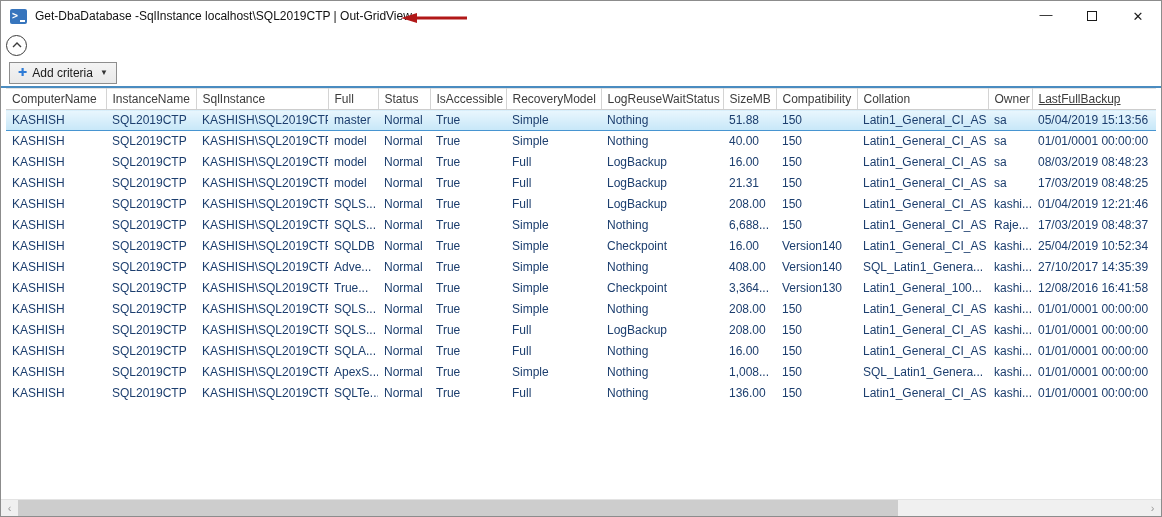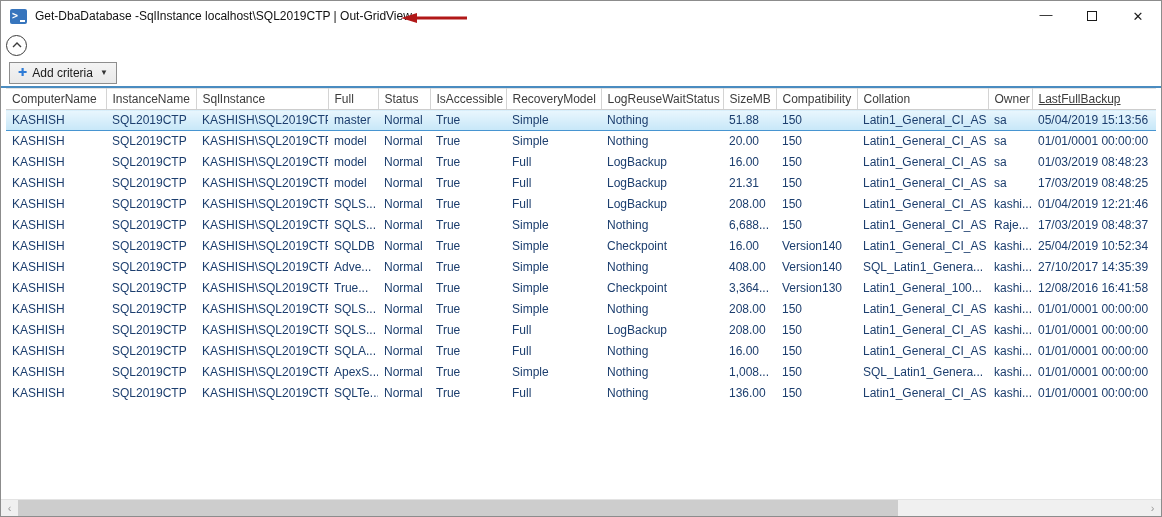--- a/index.html
+++ b/index.html
@@ -249,40 +249,40 @@
           </tr>
           <tr>
             <td>KASHISH</td>
             <td>SQL2019CTP</td>
             <td>KASHISH\SQL2019CTP</td>
             <td>model</td>
             <td>Normal</td>
             <td>True</td>
             <td>Simple</td>
             <td>Nothing</td>
-            <td>20.00</td>
+            <td>40.00</td>
             <td>150</td>
             <td>Latin1_General_CI_AS</td>
             <td>sa</td>
             <td>01/01/0001 00:00:00</td>
           </tr>
           <tr>
             <td>KASHISH</td>
             <td>SQL2019CTP</td>
             <td>KASHISH\SQL2019CTP</td>
             <td>model</td>
             <td>Normal</td>
             <td>True</td>
             <td>Full</td>
             <td>LogBackup</td>
             <td>16.00</td>
             <td>150</td>
             <td>Latin1_General_CI_AS</td>
             <td>sa</td>
-            <td>01/03/2019 08:48:23</td>
+            <td>08/03/2019 08:48:23</td>
           </tr>
           <tr>
             <td>KASHISH</td>
             <td>SQL2019CTP</td>
             <td>KASHISH\SQL2019CTP</td>
             <td>model</td>
             <td>Normal</td>
             <td>True</td>
             <td>Full</td>
             <td>LogBackup</td>

